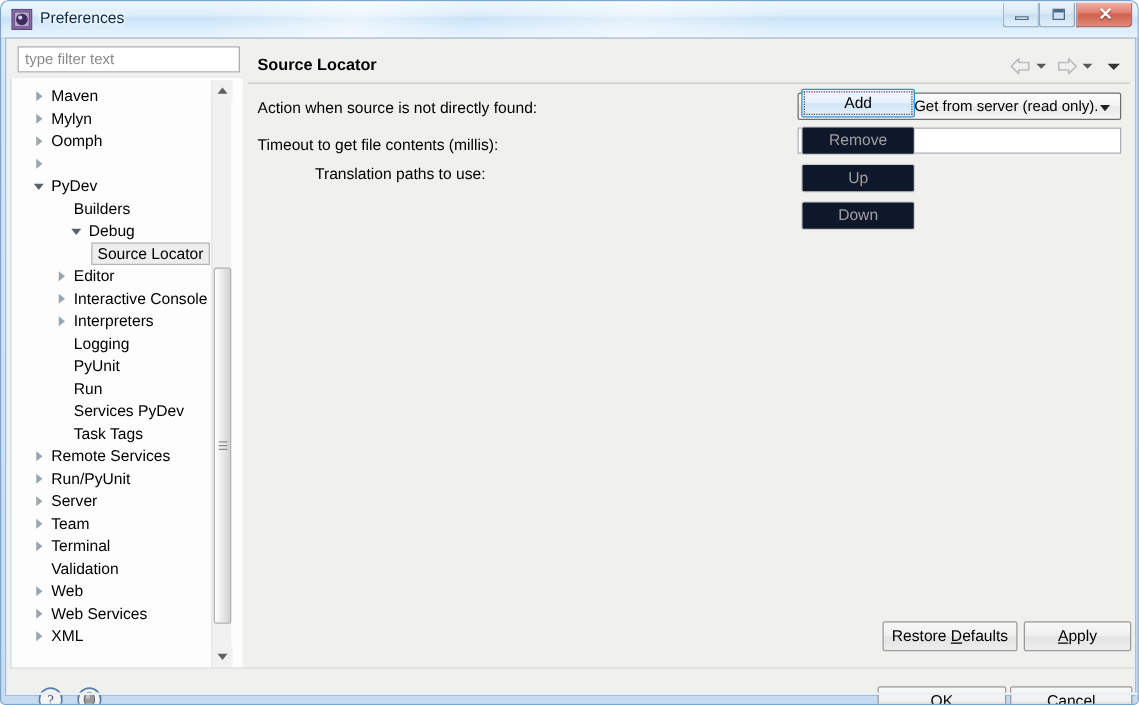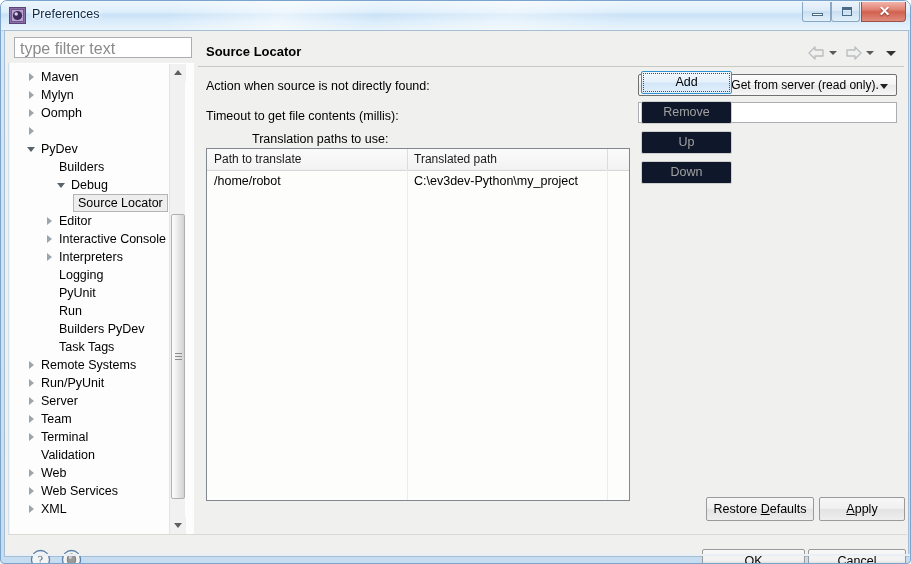--- a/index.html
+++ b/index.html
@@ -112,21 +112,21 @@
   }
 
   
   #filter-box {
     position: absolute;
     left: 9px; top: 6px;
     width: 178px; height: 21px;
     box-sizing: border-box;
     background: #ffffff;
     border: 1px solid #abadb3;
-    font-size: 16px;
+    font-size: 12px;
     color: #8a8a8a;
     padding: 2px 0 0 5px;
   }
   #tree-panel {
     position: absolute;
     left: 3px; top: 32px;
     width: 186px; height: 472px;
     background: #fdfdfd;
     border: 1px solid #ffffff;
     border-right: none;
@@ -530,28 +530,28 @@
           <div class="tnode" style="left: 0px; top: 202px; width: 165px;">
             <span class="tlabel" style="left: 50px;">Logging</span>
           </div>
           <div class="tnode" style="left: 0px; top: 220px; width: 165px;">
             <span class="tlabel" style="left: 50px;">PyUnit</span>
           </div>
           <div class="tnode" style="left: 0px; top: 238px; width: 165px;">
             <span class="tlabel" style="left: 50px;">Run</span>
           </div>
           <div class="tnode" style="left: 0px; top: 256px; width: 165px;">
-            <span class="tlabel" style="left: 50px;">Builders PyDev</span>
+            <span class="tlabel" style="left: 50px;">Services PyDev</span>
           </div>
           <div class="tnode" style="left: 0px; top: 274px; width: 165px;">
             <span class="tlabel" style="left: 50px;">Task Tags</span>
           </div>
           <div class="tnode" style="left: 0px; top: 292px; width: 165px;">
             <span class="tarrow collapsed" style="left: 18px;"></span>
-            <span class="tlabel" style="left: 32px;">Remote Systems</span>
+            <span class="tlabel" style="left: 32px;">Remote Services</span>
           </div>
           <div class="tnode" style="left: 0px; top: 310px; width: 165px;">
             <span class="tarrow collapsed" style="left: 18px;"></span>
             <span class="tlabel" style="left: 32px;">Run/PyUnit</span>
           </div>
           <div class="tnode" style="left: 0px; top: 328px; width: 165px;">
             <span class="tarrow collapsed" style="left: 18px;"></span>
             <span class="tlabel" style="left: 32px;">Server</span>
           </div>
           <div class="tnode" style="left: 0px; top: 346px; width: 165px;">
@@ -613,34 +613,20 @@
       <div class="flabel" id="lbl-timeout">Timeout to get file contents (millis):</div>
       <div class="flabel" id="lbl-paths">Translation paths to use:</div>
 
       <div id="combo">
         <div id="combo-text">Ask for local file/Get from server (read only).</div>
         <div id="combo-arrow"></div>
       </div>
 
       <div id="timeout-input">1500</div>
 
-      <div id="table">
-        <div id="thead">
-          <div class="th" id="th1">Path to translate</div>
-          <div class="th" id="th2">Translated path</div>
-          <div class="th-sep" id="th-sep1"></div>
-          <div class="th-sep" id="th-sep2"></div>
-        </div>
-        <div class="col-line" id="col-line1"></div>
-        <div class="col-line" id="col-line2"></div>
-        <div>
-          <div class="cell" id="cell1">/home/robot</div>
-          <div class="cell" id="cell2">C:\ev3dev-Python\my_project</div>
-        </div>
-      </div>
 
       <div class="sidebtn enabled" id="btn-add">
         <span>Add</span>
         <span class="focusring"></span>
       </div>
       <div class="sidebtn disabled" id="btn-remove">Remove</div>
       <div class="sidebtn disabled" id="btn-up">Up</div>
       <div class="sidebtn disabled" id="btn-down">Down</div>
 
       <div class="cbtn" id="btn-restore"><span>Restore </span><span class="mn">D</span><span>efaults</span></div>

